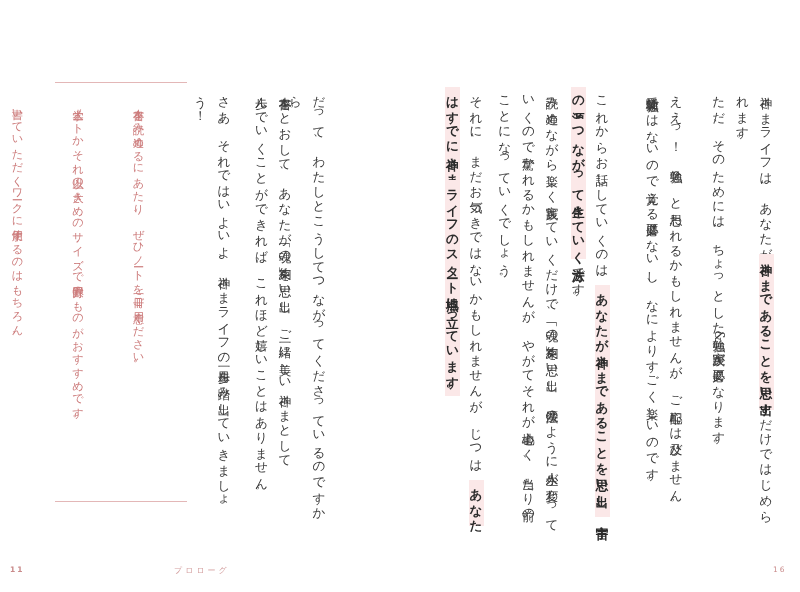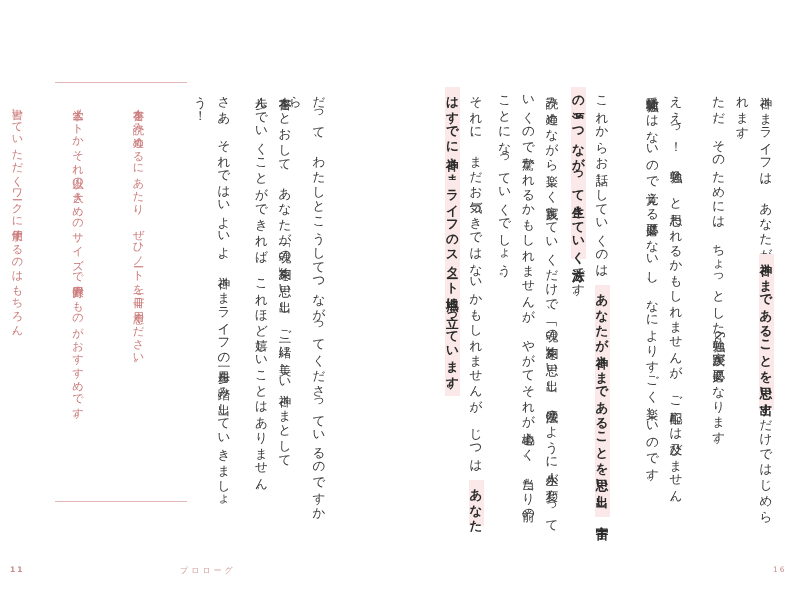--- a/index.html
+++ b/index.html
@@ -80,14 +80,14 @@
     <span style="display: block;">大学ノートかそれ以上の大きめのサイズで方眼罫のものがおすすめです。</span>
     <span style="display: block;">書いていただくワークに使用するのはもちろん、</span>
     
     
     
     
   </div>
   <div class="note-line" style="left:55px; top:501px; width:132px;"></div>
 
   <div class="footer" style="left:10px;font-weight:bold;">11</div>
-  <div class="running" style="left:180px;">プロローグ</div>
+  <div class="running" style="left:174px;">プロローグ</div>
 </div>
 
 </body></html>

